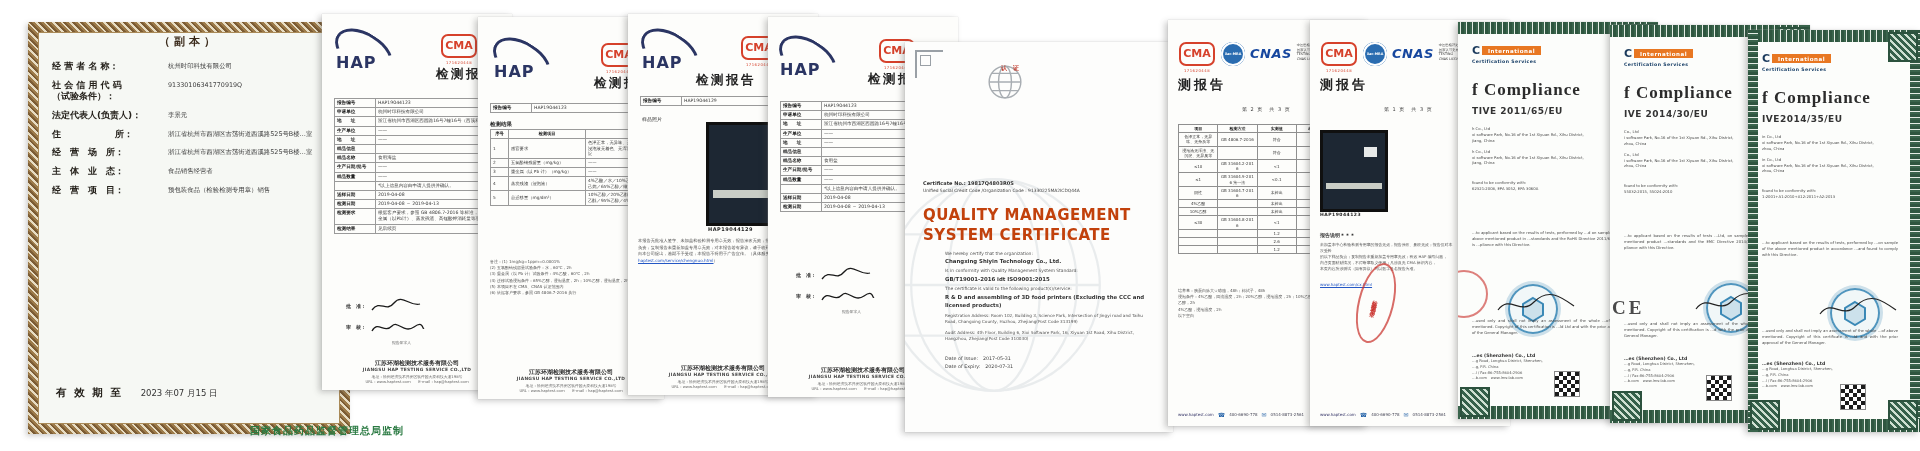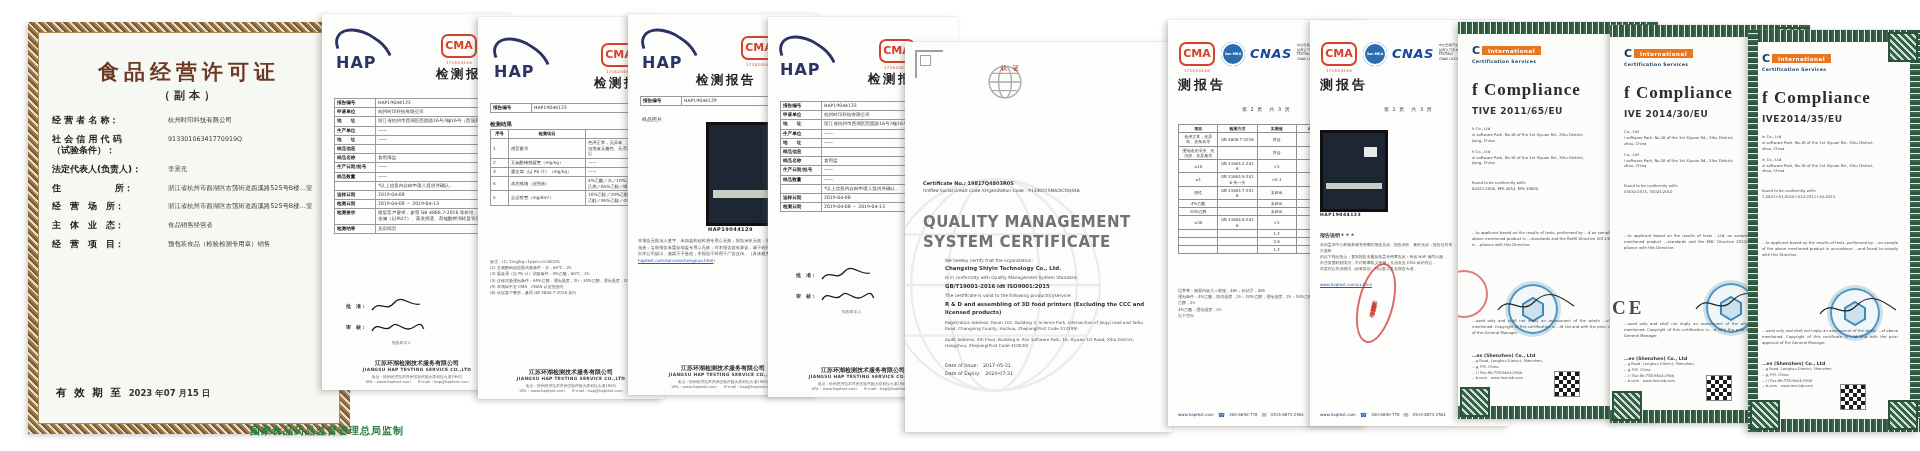--- a/index.html
+++ b/index.html
@@ -13,21 +13,21 @@
     border-image:repeating-linear-gradient(45deg,#9d7b4a 0 2px,#e7dcc2 2px 4px,#7c5c34 4px 6px) 10;
     box-shadow:inset 0 0 0 1px #a98a58,-2px 2px 5px rgba(70,70,70,.25);}
   .lic-title{margin-top:26px;text-align:center;font-family:"Liberation Serif","DejaVu Serif",serif;
     font-weight:bold;font-size:21px;letter-spacing:5px;color:#6e3822;}
   .lic-sub{text-align:center;font-size:11px;letter-spacing:4px;color:#3a2a1a;font-weight:bold;margin-top:2px;}
   .lic-rows{margin:12px 10px 0 14px;}
   .lrow{display:flex;margin-bottom:7.5px;}
   .lk{width:116px;flex:none;font-size:9px;font-weight:bold;color:#26221c;white-space:pre-line;line-height:1.25;}
   .lv{flex:1;font-size:6.4px;color:#3c3c3c;line-height:1.5;padding-top:1px;}
   .lic-valid{position:absolute;left:18px;bottom:24px;font-size:10.5px;font-weight:bold;color:#26221c;letter-spacing:2px;}
-  .lic-valid b{font-size:8.5px;letter-spacing:0;font-weight:700;color:#333;}
+  .lic-valid b{font-size:8.5px;letter-spacing:0;font-weight:400;color:#333;margin-left:12px;}
   #lic-caption{position:absolute;left:250px;top:424px;font-family:Liberation Mono, monospace;
     font-size:10px;font-weight:bold;color:#2a7a42;letter-spacing:1px;z-index:1;}
 
   
   .haplogo{position:absolute;width:60px;height:36px;}
   .haplogo b{position:absolute;left:2px;bottom:0;font-size:16px;font-weight:800;color:#2b3563;letter-spacing:1px;}
   .haplogo i{position:absolute;left:-2px;top:-3px;width:58px;height:32px;border:3px solid #2b3563;
     border-bottom-color:transparent;border-right-color:transparent;border-radius:50%;transform:rotate(32deg);}
   .cma{position:absolute;text-align:center;width:38px;}
   .cma .box{width:32px;height:20px;margin:0 auto;border:2.5px solid #d6412b;border-radius:7px;color:#d6412b;
@@ -70,21 +70,21 @@
     border-left:2px solid #9aa0a6;border-top:2px solid #9aa0a6;}
   .qcorner:after{content:"";position:absolute;left:3px;top:3px;width:9px;height:9px;border:1.5px solid #9aa0a6;}
   .xjylogo{position:absolute;right:14px;top:22px;width:130px;height:44px;text-align:right;}
   .xjylogo .globe{position:absolute;right:-2px;top:0;opacity:.85;}
   .xjylogo .chars{position:relative;font-family:"Liberation Serif","DejaVu Serif",serif;font-size:20px;
     font-weight:900;color:#c03a2b;letter-spacing:2px;line-height:34px;}
   .xjylogo .rz{position:relative;font-size:6px;color:#c03a2b;font-weight:bold;letter-spacing:2px;}
   .qbody{position:absolute;left:18px;top:94px;width:225px;}
   .qno{font-size:5px;font-weight:bold;color:#333;}
   .qcode{font-size:4.4px;color:#444;margin-top:2px;}
-  .qtitle{margin-top:19px;font-size:15px;font-weight:800;color:#737373;line-height:1.35;letter-spacing:.5px;}
+  .qtitle{margin-top:12px;font-size:15px;font-weight:800;color:#c2410c;line-height:1.35;letter-spacing:.5px;}
   .qind{margin-left:22px;margin-top:5px;}
   .ql{font-size:4.4px;color:#555;line-height:1.5;}
   .qb{font-size:5.4px;font-weight:bold;color:#333;line-height:1.5;}
   .qsm{font-size:4.2px;color:#555;line-height:1.55;margin-top:4px;}
   .qdates{margin-top:12px;font-size:4.8px;color:#444;line-height:1.8;}
   .gwm{position:absolute;left:-26px;top:128px;opacity:.5;z-index:0;}
   .qz{position:relative;z-index:1;}
 
   
   #cma-p2{left:1168px;top:20px;width:200px;height:406px;z-index:7;}
@@ -151,21 +151,20 @@
   .ce{position:absolute;font-family:"Liberation Serif","DejaVu Serif",serif;font-size:19px;font-weight:bold;
     color:#4a4a4a;letter-spacing:3px;}
   .rps{position:absolute;width:44px;height:44px;border:2px solid rgba(200,45,40,.6);border-radius:50%;}
 </style>
 </head>
 <body>
 
 <div id="canvas">
 
   <div class="paper" id="license">
-    <div class="lic-title">食品经营许可证</div>
     <div class="lic-sub">（副本）</div>
     <div class="lic-rows">
         <div class="lrow">
         <span class="lk">经 营 者 名 称：</span>
         <span class="lv">杭州时印科技有限公司</span>
       </div>
         <div class="lrow">
         <span class="lk">社 会 信 用 代 码
 （试验条件）：</span>
         <span class="lv">91330106341770919Q</span>

